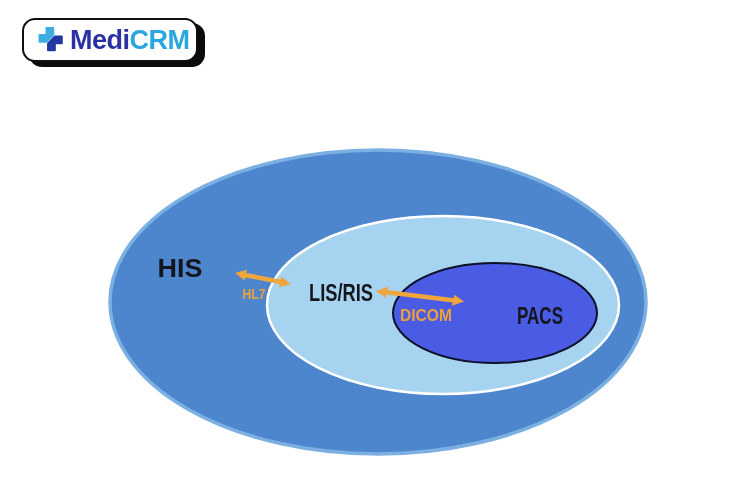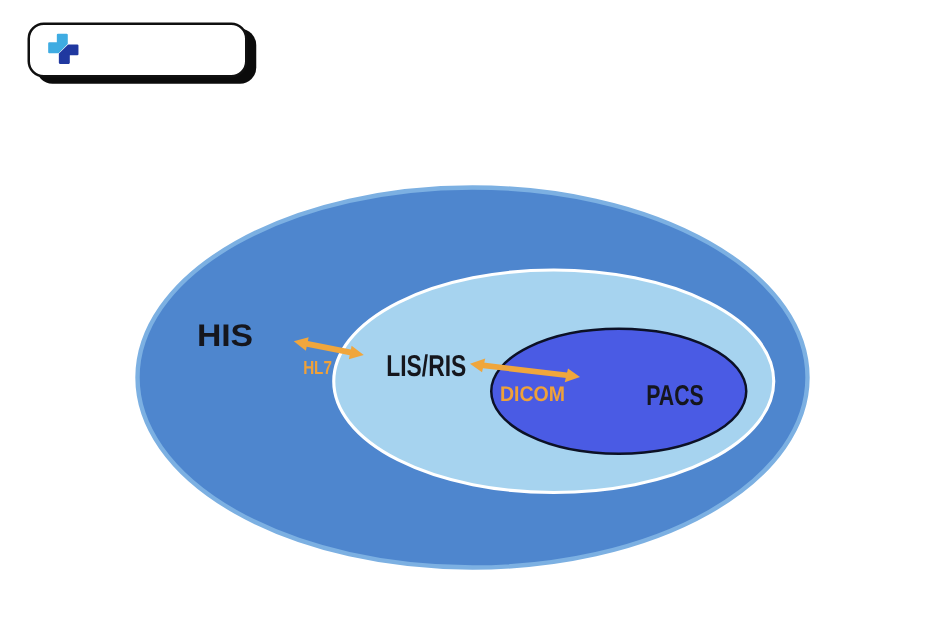--- a/index.html
+++ b/index.html
@@ -76,20 +76,21 @@
 </head>
 <body>
 
 <div class="stage">
 
   <div class="logo">
     <svg class="logo-cross" viewBox="0 0 26 26" aria-hidden="true">
       <path d="M9,2.5 H15 V8.5 L9,14.5 H3 V8.5 H9 Z" fill="#3FACE2" stroke="#3FACE2" stroke-width="1.6" stroke-linejoin="round"></path>
       <path d="M15,8.5 H21 V14.5 H15 V20.5 H9 V14.5 Z" transform="translate(1.4,1.4)" fill="#2038A0" stroke="#2038A0" stroke-width="1.6" stroke-linejoin="round"></path>
     </svg>
+    <div class="logo-text"><span class="medi">Medi</span><span class="crm">CRM</span></div>
   </div>
 
   <svg class="diagram" viewBox="0 0 750 500">
 
     <ellipse cx="378" cy="302" rx="268" ry="152" fill="#4E86CE" stroke="#7CB0E2" stroke-width="3.5"></ellipse>
 
     <ellipse cx="443" cy="305" rx="176" ry="89" fill="#A6D3EF" stroke="#FFFFFF" stroke-width="2.5"></ellipse>
 
     <ellipse cx="495" cy="313" rx="102" ry="50" fill="#4A5BE4" stroke="#0C1126" stroke-width="2"></ellipse>
 

